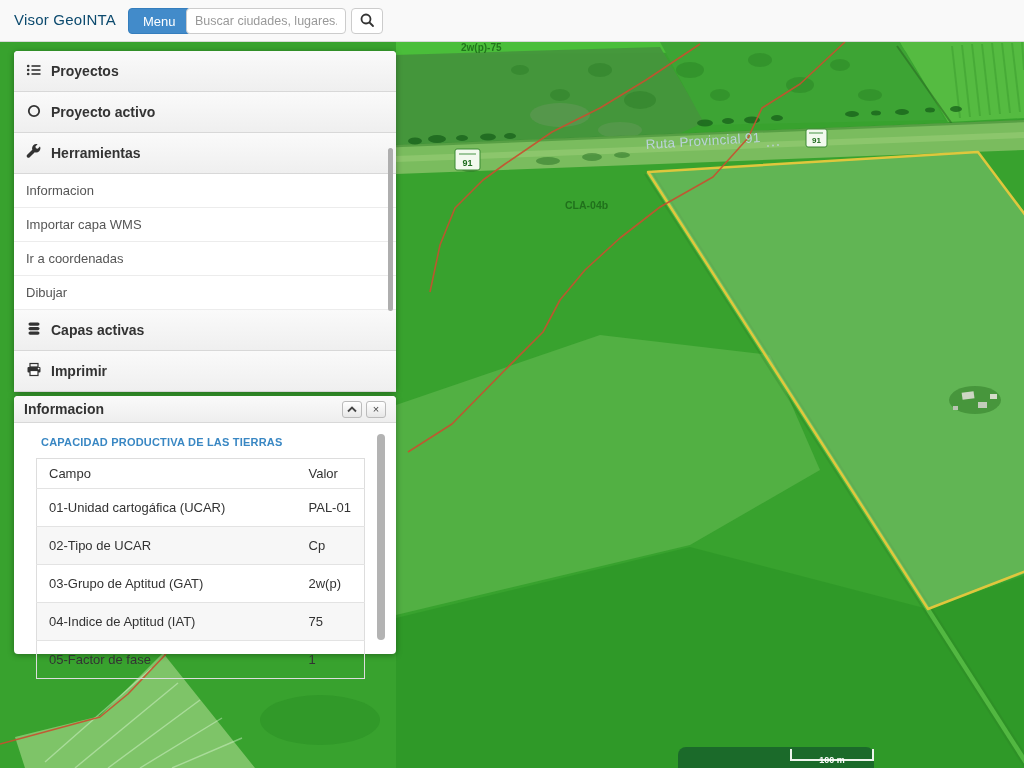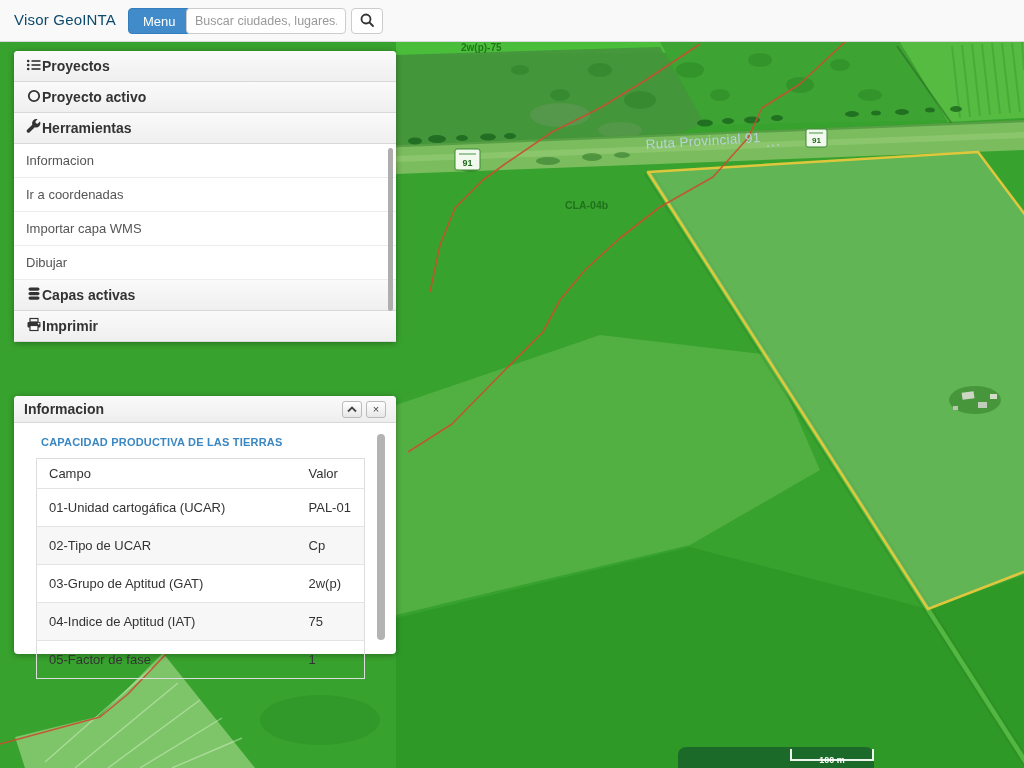--- a/index.html
+++ b/index.html
@@ -32,21 +32,21 @@
                    border-left:2px solid #edf4ec; border-right:2px solid #edf4ec;
                    border-bottom:2px solid #edf4ec; text-align:center; }
   .scale-bracket span { font-size:9px; font-weight:bold; color:#fff; line-height:10px; display:inline-block; }
 
   
   .panel { position:absolute; left:14px; width:382px; background:#fff; border-radius:4px;
            box-shadow:0 1px 6px rgba(0,0,0,.35); z-index:20; }
 
   
   .menu-panel { top:51px; }
-  .acc-header { display:flex; align-items:center; padding:7px 12px; height:31px;
+  .acc-header { display:flex; align-items:center; gap:9px; padding:7px 12px; height:41px;
                 background:linear-gradient(#fafafa,#efefef); border-bottom:1px solid #d8d8d8;
                 font-size:14px; font-weight:bold; color:#333; cursor:pointer; }
   .acc-header:first-child { border-radius:4px 4px 0 0; }
   .acc-header:last-child { border-bottom:none; border-radius:0 0 4px 4px; }
   .acc-header svg { flex:0 0 auto; }
   .tool-item { padding:0 12px; height:34px; line-height:34px; font-size:13px; color:#555;
                background:#fff; border-bottom:1px solid #ececec; cursor:pointer; }
   .menu-scrollthumb { position:absolute; right:3px; top:97px; width:5px; height:163px;
                       background:#aeaeae; border-radius:3px; cursor:pointer; }
 
@@ -241,22 +241,22 @@
   <div class="acc-header">
     <span>
       <svg class="icon16" viewBox="0 0 16 16" fill="#333">
           <path d="M13.9 2.6 L11.7 4.8 L9.9 4.3 L9.4 2.5 L11.6 0.3 C10.1 -0.2 8.4 0.2 7.3 1.3 C6.1 2.5 5.8 4.2 6.3 5.7 L1.2 10.8 C0.5 11.5 0.5 12.6 1.2 13.3 C1.9 14 3 14 3.7 13.3 L8.8 8.2 C10.3 8.7 12 8.4 13.2 7.2 C14.3 6.1 14.7 4.4 14.2 2.9 Z"></path>
         </svg>
     </span>
     <span>Herramientas</span>
   </div>
 
   <div class="tool-item">Informacion</div>
+  <div class="tool-item">Importar capa WMS</div>
   <div class="tool-item">Ir a coordenadas</div>
-  <div class="tool-item">Importar capa WMS</div>
   <div class="tool-item">Dibujar</div>
 
   <div class="acc-header">
     <span>
       <svg class="icon16" viewBox="0 0 16 16" fill="#333">
           <rect x="2.5" y="1.5" width="11" height="3.2" rx="1.6"></rect>
           <rect x="2.5" y="6" width="11" height="3.2" rx="1.6"></rect>
           <rect x="2.5" y="10.5" width="11" height="3.2" rx="1.6"></rect>
         </svg>
     </span>

